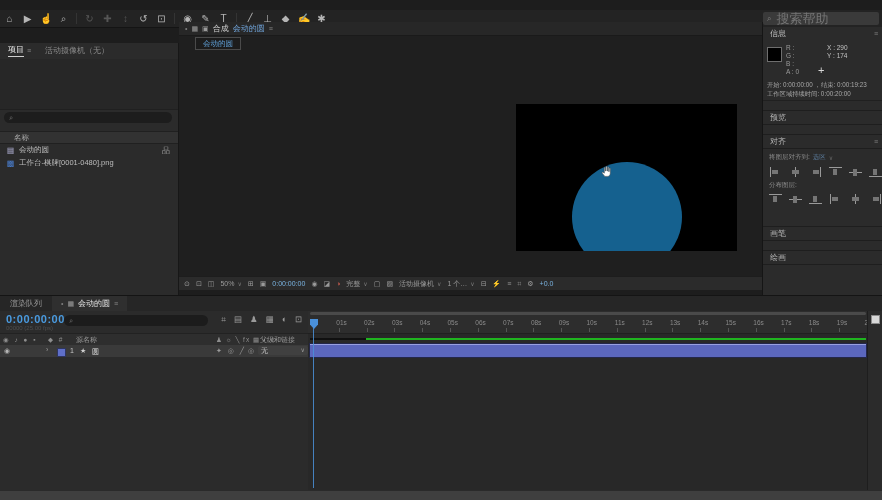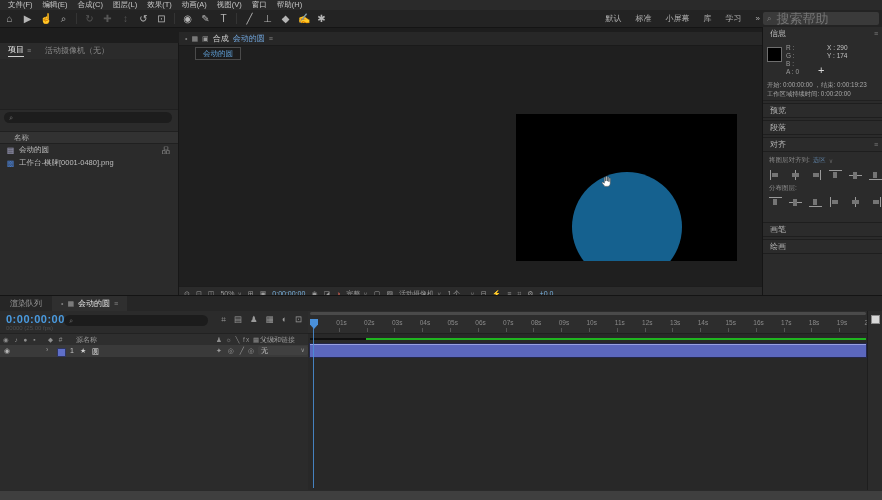--- a/index.html
+++ b/index.html
@@ -36,21 +36,21 @@
   .lp-colhead{position:absolute;left:0;top:88px;right:0;height:11px;background:#323232;border-top:1px solid #202020;
               border-bottom:1px solid #202020;font-size:7.5px;color:#a8a8a8;line-height:11px;padding-left:14px;}
   .lp-row{position:absolute;left:0;right:0;height:12px;display:flex;align-items:center;font-size:7.5px;color:#bdbdbd;gap:4px;padding-left:6px;}
   .lp-ico{font-size:8px;width:9px;text-align:center;}
   .lp-row .right-ico{position:absolute;right:8px;color:#9a9a9a;font-size:8px;}
   .lp-footer{position:absolute;left:0;bottom:0;right:0;height:13px;background:#2b2b2b;border-top:1px solid #1e1e1e;
              display:flex;align-items:center;gap:7px;padding-left:5px;font-size:8px;color:#979797;}
   .lp-footer .bpc{font-size:7px;color:#b5b5b5;}
 
   
-  .viewer{position:absolute;left:179px;top:32px;width:583px;height:268px;background:#1f1f1f;border-right:1px solid #171717;}
+  .viewer{position:absolute;left:179px;top:22px;width:583px;height:268px;background:#1f1f1f;border-right:1px solid #171717;}
   .vp-tabs{height:13px;background:#272727;display:flex;align-items:center;gap:4px;font-size:8px;padding-left:6px;border-bottom:1px solid #1a1a1a;}
   .vp-dot{color:#7d7d7d;font-size:7px;}
   .vp-ico{color:#9a9a9a;font-size:7px;}
   .vp-title{color:#cfcfcf;}
   .vp-name{color:#6fa3d9;}
   .vp-menu{color:#8a8a8a;font-size:7px;}
   .vp-comptab{position:absolute;left:16px;top:15px;height:11px;line-height:11px;padding:0 7px;background:#1c1c1c;
               border:1px solid #4a4a4a;font-size:7.5px;color:#5f9fd6;}
   .vp-canvas{position:absolute;left:0;top:29px;right:0;bottom:13px;background:#1f1f1f;overflow:hidden;}
   .comp-frame{position:absolute;left:337px;top:53px;width:221px;height:147px;background:#000;overflow:hidden;}
@@ -66,21 +66,21 @@
   .right-panel{position:absolute;left:762px;top:27px;width:120px;height:268px;background:#2b2b2b;border-left:1px solid #151515;}
   .rp-head{position:relative;height:13px;line-height:13px;padding-left:7px;font-size:8px;color:#c5c5c5;}
   .rp-menu{position:absolute;right:5px;top:0;color:#808080;font-size:7px;}
   .info-body{position:relative;height:60px;border-bottom:1px solid #202020;font-size:6.5px;color:#9a9a9a;}
   .info-swatch{position:absolute;left:4px;top:7px;width:13px;height:13px;background:#000;border:1px solid #6e6e6e;}
   .info-rgba{position:absolute;left:23px;top:4px;line-height:8px;}
   .info-xy{position:absolute;left:64px;top:4px;line-height:8px;color:#c2c2c2;}
   .info-plus{position:absolute;left:55px;top:24px;font-size:11px;color:#d8d8d8;}
   .info-range{position:absolute;left:4px;top:40px;right:2px;line-height:9px;font-size:6.3px;color:#a8a8a8;}
   .rp-sec{position:relative;height:13px;line-height:13px;padding-left:7px;font-size:8px;color:#b8b8b8;
-          border-top:1px solid #1e1e1e;border-bottom:1px solid #1e1e1e;margin-top:2px;background:#2b2b2b;}
+          border-top:1px solid #1e1e1e;border-bottom:1px solid #1e1e1e;margin-top:9px;background:#2b2b2b;}
   .align-body{position:relative;font-size:6.5px;color:#8d8d8d;padding:3px 0 0 6px;}
   .align-row1{display:flex;align-items:center;gap:3px;height:11px;}
   .align-val{color:#5a7a9a;}
   .align-icons{display:flex;gap:7px;height:13px;align-items:center;margin-top:2px;}
   .alic{position:relative;width:13px;height:10px;display:inline-block;}
   .alic::before{content:"";position:absolute;background:#9a9a9a;}
   .alic::after{content:"";position:absolute;background:#757575;}
   .al-l::before{left:1px;top:0;bottom:0;width:1px;} .al-l::after{left:3px;top:3px;width:6px;height:4px;}
   .al-ch::before{left:6px;top:0;bottom:0;width:1px;} .al-ch::after{left:3px;top:3px;width:7px;height:4px;}
   .al-r::before{right:1px;top:0;bottom:0;width:1px;} .al-r::after{right:3px;top:3px;width:6px;height:4px;}
@@ -137,31 +137,20 @@
   .green-bar{position:absolute;left:58px;top:27px;height:2px;right:2px;}
   .layer-bar{position:absolute;left:2px;top:33px;height:12px;right:2px;border-top:1px solid #98a0e0;
              outline:1px solid #23274a;}
   .statusbar{position:absolute;left:0;top:490px;right:0;height:10px;background:#3f3f3f;border-top:1px solid #2a2a2a;}
 </style>
 </head>
 <body>
 
 <div class="app">
 
-  <div class="menubar">
-    <span>文件(F)</span>
-    <span>编辑(E)</span>
-    <span>合成(C)</span>
-    <span>图层(L)</span>
-    <span>效果(T)</span>
-    <span>动画(A)</span>
-    <span>视图(V)</span>
-    <span>窗口</span>
-    <span>帮助(H)</span>
-  </div>
 
   <div class="toolbar">
     <div class="tools">
       <span class="tool">⌂</span>
       <span class="tool">▶</span>
       <span class="tool sel">☝</span>
       <span class="tool">⌕</span>
       <span class="tsep"></span>
       <span class="tool dim">↻</span>
       <span class="tool dim">✚</span>
@@ -171,28 +160,20 @@
       <span class="tsep"></span>
       <span class="tool">◉</span>
       <span class="tool">✎</span>
       <span class="tool">T</span>
       <span class="tsep"></span>
       <span class="tool">╱</span>
       <span class="tool">⊥</span>
       <span class="tool">◆</span>
       <span class="tool">✍</span>
       <span class="tool">✱</span>
-    </div>
-    <div class="workspaces">
-      <span>默认</span>
-      <span>标准</span>
-      <span>小屏幕</span>
-      <span>库</span>
-      <span>学习</span>
-      <span>»</span>
     </div>
     <div class="help-search">
       <span>⌕</span>
       <input placeholder="搜索帮助" style="">
     </div>
   </div>
 
   <div class="left-panel">
     <div class="lp-tabs">
       <span class="lp-tab-active">项目</span>
@@ -288,21 +269,20 @@
         <div>X : 290</div>
         <div>Y : 174</div>
       </div>
       <div class="info-plus">+</div>
       <div class="info-range">
         <div>开始: 0:00:00:00 ，结束: 0:00:19:23</div>
         <div>工作区域持续时间: 0:00:20:00</div>
       </div>
     </div>
     <div class="rp-sec">预览</div>
-    <div class="rp-sec">段落</div>
     <div class="rp-sec">
       <span>对齐</span>
       <span class="rp-menu">≡</span>
     </div>
     <div class="align-body">
       <div class="align-row1">
         <span>将图层对齐到:</span>
         <span class="align-val">选区</span>
         <span style="font-size:6px;color:#666;">∨</span>
       </div>

